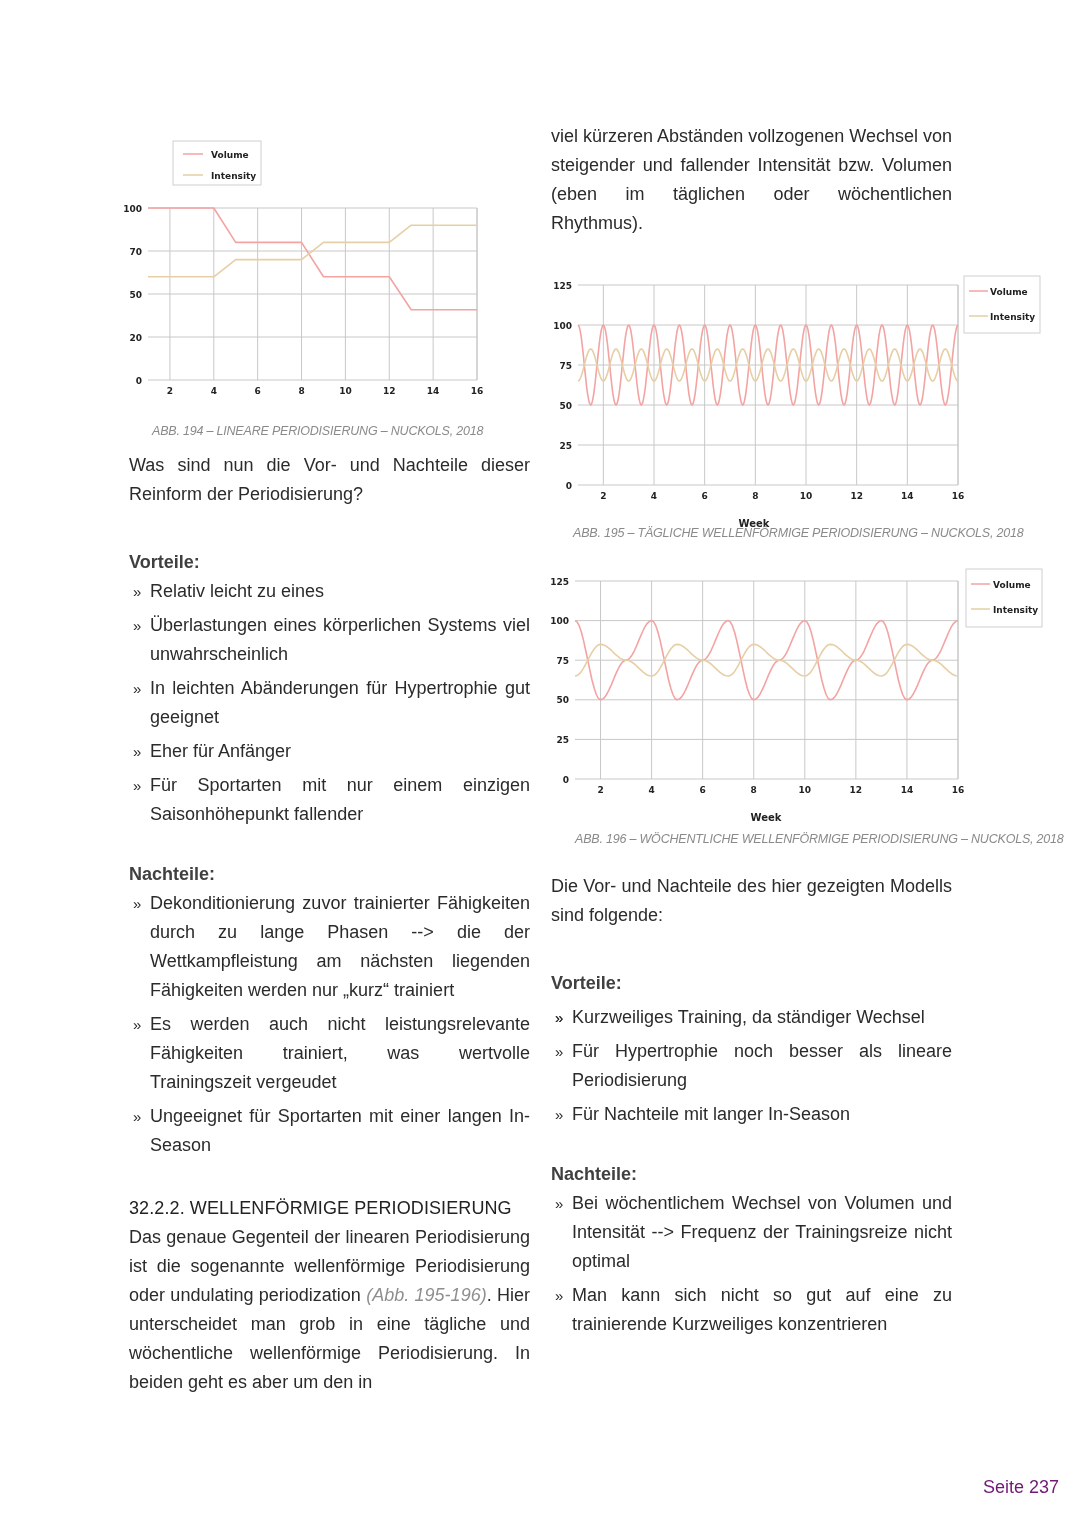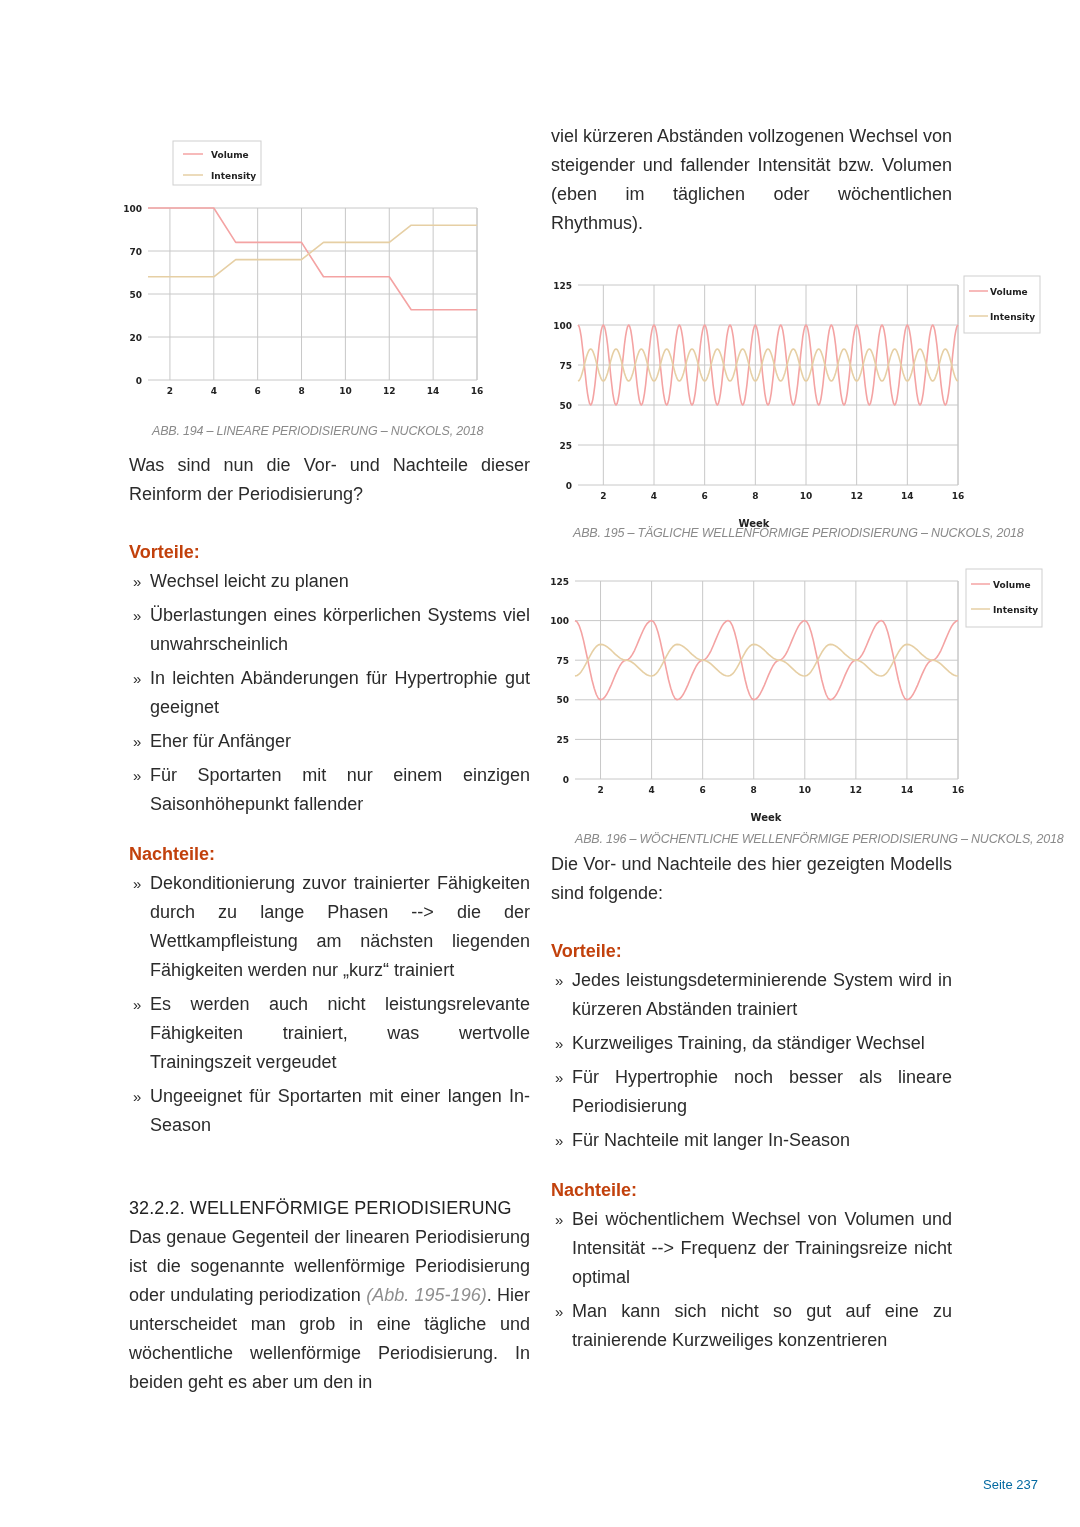--- a/index.html
+++ b/index.html
@@ -3,27 +3,27 @@
 <meta charset="utf-8">
 <style>
   * { box-sizing: border-box; margin: 0; padding: 0; }
   html, body { width: 1080px; height: 1527px; background: #ffffff; }
   body { position: relative; font-family: "Liberation Sans", "DejaVu Sans", sans-serif; color: #2a2a2a; overflow: hidden; }
   .col { position: absolute; width: 401px; }
   .col-left { left: 129px; }
   .col-right { left: 551px; }
   .body-text { font-size: 18px; line-height: 29px; text-align: justify; color: #2b2b2b; }
   .caption { font-size: 12.5px; font-style: italic; color: #8a8a8a; letter-spacing: -0.2px; white-space: nowrap; }
-  .heading { font-size: 18px; font-weight: bold; color: #c2410c; line-height: 29px; }
+  .heading { font-size: 18px; font-weight: bold; color: #404040; line-height: 29px; margin-top: 10px; }
   .section-title { font-size: 18px; font-weight: normal; color: #222; line-height: 29px; letter-spacing: 0.1px; }
   ul.bullets { list-style: none; }
   ul.bullets li { position: relative; padding-left: 21px; font-size: 18px; line-height: 29px; text-align: justify; margin-bottom: 5px; color: #2b2b2b; }
   ul.bullets li .mark { position: absolute; left: 4px; top: 0; font-size: 15px; }
   .ref { font-style: italic; color: #8f8f8f; }
-  .page-num { position: absolute; left: 983px; top: 1477px; font-size: 13px; color: #0369a1; }
+  .page-num { position: absolute; left: 983px; top: 1477px; font-size: 18px; color: #701a75; }
   svg text { font-family: "DejaVu Sans", sans-serif; }
   .chart { position: absolute; }
 </style>
 </head>
 <body>
 
 <svg class="chart" id="chart194" style="left:120px; top:135px;" width="380" height="270">
     <line x1="28" x2="357" y1="245" y2="245" stroke="#c8c8c8" stroke-width="1"></line>
     <text x="22" y="248.5" text-anchor="end" font-size="9" font-weight="bold" fill="#222">0</text>
     <line x1="28" x2="357" y1="202" y2="202" stroke="#c8c8c8" stroke-width="1"></line>
@@ -59,21 +59,21 @@
     <line x1="63" x2="83" y1="40" y2="40" stroke="#e6cfa4" stroke-width="1.5"></line>
     <text x="91" y="43.5" font-size="9" font-weight="bold" fill="#222">Intensity</text>
   </svg>
 <div class="caption" style="position:absolute; left:128px; top:424px;margin-left:24px;">ABB. 194 – LINEARE PERIODISIERUNG – NUCKOLS, 2018</div>
 
 <div class="col col-left" style="top:451px;">
   <p class="body-text">Was sind nun die Vor- und Nachteile dieser Reinform der Periodisierung?</p>
   <div style="height:29px"></div>
   <div class="heading">Vorteile:</div>
   <ul class="bullets" id="adv-left">
-      <li><span class="mark">»</span><span>Wechsel leicht zu planen</span></li>
+      <li><span class="mark">»</span><span>Relativ leicht zu eines</span></li>
       <li><span class="mark">»</span><span>Überlastungen eines körperlichen Systems viel unwahrscheinlich</span></li>
       <li><span class="mark">»</span><span>In leichten Abänderungen für Hypertrophie gut geeignet</span></li>
       <li><span class="mark">»</span><span>Eher für Anfänger</span></li>
       <li><span class="mark">»</span><span>Für Sportarten mit nur einem einzigen Saisonhöhepunkt fallender</span></li>
     </ul>
   <div style="height:16px"></div>
   <div class="heading">Nachteile:</div>
   <ul class="bullets" id="dis-left">
       <li><span class="mark">»</span><span>Dekonditionierung zuvor trainierter Fähigkeiten durch zu lange Phasen --&gt; die der Wettkampfleistung am nächsten liegenden Fähigkeiten werden nur „kurz“ trainiert</span></li>
       <li><span class="mark">»</span><span>Es werden auch nicht leistungsrelevante Fähigkeiten trainiert, was wertvolle Trainingszeit vergeudet</span></li>
@@ -165,26 +165,26 @@
     <path d="M30.0,54.6L32.1,55.9L34.3,59.9L36.4,66.2L38.5,74.4L40.6,84.0L42.8,94.2L44.9,104.4L47.0,114.0L49.2,122.2L51.3,128.5L53.4,132.5L55.5,133.8L55.5,133.8L57.7,133.1L59.8,131.1L61.9,128.0L64.0,123.9L66.2,119.1L68.3,114.0L70.4,108.9L72.6,104.1L74.7,100.0L76.8,96.9L78.9,94.9L81.1,94.2L81.1,94.2L83.2,93.5L85.3,91.5L87.4,88.4L89.6,84.3L91.7,79.5L93.8,74.4L96.0,69.3L98.1,64.5L100.2,60.4L102.3,57.3L104.5,55.3L106.6,54.6L106.6,54.6L108.7,55.9L110.9,59.9L113.0,66.2L115.1,74.4L117.2,84.0L119.4,94.2L121.5,104.4L123.6,114.0L125.8,122.2L127.9,128.5L130.0,132.5L132.1,133.8L132.1,133.8L134.3,133.1L136.4,131.1L138.5,128.0L140.6,123.9L142.8,119.1L144.9,114.0L147.0,108.9L149.2,104.1L151.3,100.0L153.4,96.9L155.5,94.9L157.7,94.2L157.7,94.2L159.8,93.5L161.9,91.5L164.0,88.4L166.2,84.3L168.3,79.5L170.4,74.4L172.6,69.3L174.7,64.5L176.8,60.4L178.9,57.3L181.1,55.3L183.2,54.6L183.2,54.6L185.3,55.9L187.5,59.9L189.6,66.2L191.7,74.4L193.8,84.0L196.0,94.2L198.1,104.4L200.2,114.0L202.3,122.2L204.5,128.5L206.6,132.5L208.7,133.8L208.7,133.8L210.9,133.1L213.0,131.1L215.1,128.0L217.2,123.9L219.4,119.1L221.5,114.0L223.6,108.9L225.8,104.1L227.9,100.0L230.0,96.9L232.1,94.9L234.3,94.2L234.3,94.2L236.4,93.5L238.5,91.5L240.7,88.4L242.8,84.3L244.9,79.5L247.0,74.4L249.2,69.3L251.3,64.5L253.4,60.4L255.5,57.3L257.7,55.3L259.8,54.6L259.8,54.6L261.9,55.9L264.1,59.9L266.2,66.2L268.3,74.4L270.4,84.0L272.6,94.2L274.7,104.4L276.8,114.0L279.0,122.2L281.1,128.5L283.2,132.5L285.3,133.8L285.3,133.8L287.5,133.1L289.6,131.1L291.7,128.0L293.8,123.9L296.0,119.1L298.1,114.0L300.2,108.9L302.4,104.1L304.5,100.0L306.6,96.9L308.7,94.9L310.9,94.2L310.9,94.2L313.0,93.5L315.1,91.5L317.3,88.4L319.4,84.3L321.5,79.5L323.6,74.4L325.8,69.3L327.9,64.5L330.0,60.4L332.1,57.3L334.3,55.3L336.4,54.6L336.4,54.6L338.5,55.9L340.7,59.9L342.8,66.2L344.9,74.4L347.0,84.0L349.2,94.2L351.3,104.4L353.4,114.0L355.6,122.2L357.7,128.5L359.8,132.5L361.9,133.8L361.9,133.8L364.1,133.1L366.2,131.1L368.3,128.0L370.4,123.9L372.6,119.1L374.7,114.0L376.8,108.9L379.0,104.1L381.1,100.0L383.2,96.9L385.3,94.9L387.5,94.2L387.5,94.2L389.6,93.5L391.7,91.5L393.8,88.4L396.0,84.3L398.1,79.5L400.2,74.4L402.4,69.3L404.5,64.5L406.6,60.4L408.7,57.3L410.9,55.3L413.0,54.6" fill="none" stroke="#f4a3a3" stroke-width="1.6" stroke-linejoin="round"></path>
     <path d="M30.0,110.0L32.1,109.5L34.3,107.9L36.4,105.4L38.5,102.1L40.6,98.3L42.8,94.2L44.9,90.1L47.0,86.3L49.2,83.0L51.3,80.5L53.4,78.9L55.5,78.4L55.5,78.4L57.7,78.6L59.8,79.4L61.9,80.7L64.0,82.3L66.2,84.2L68.3,86.3L70.4,88.3L72.6,90.2L74.7,91.9L76.8,93.1L78.9,93.9L81.1,94.2L81.1,94.2L83.2,94.5L85.3,95.3L87.4,96.5L89.6,98.2L91.7,100.1L93.8,102.1L96.0,104.2L98.1,106.1L100.2,107.7L102.3,109.0L104.5,109.8L106.6,110.0L106.6,110.0L108.7,109.5L110.9,107.9L113.0,105.4L115.1,102.1L117.2,98.3L119.4,94.2L121.5,90.1L123.6,86.3L125.8,83.0L127.9,80.5L130.0,78.9L132.1,78.4L132.1,78.4L134.3,78.6L136.4,79.4L138.5,80.7L140.6,82.3L142.8,84.2L144.9,86.3L147.0,88.3L149.2,90.2L151.3,91.9L153.4,93.1L155.5,93.9L157.7,94.2L157.7,94.2L159.8,94.5L161.9,95.3L164.0,96.5L166.2,98.2L168.3,100.1L170.4,102.1L172.6,104.2L174.7,106.1L176.8,107.7L178.9,109.0L181.1,109.8L183.2,110.0L183.2,110.0L185.3,109.5L187.5,107.9L189.6,105.4L191.7,102.1L193.8,98.3L196.0,94.2L198.1,90.1L200.2,86.3L202.3,83.0L204.5,80.5L206.6,78.9L208.7,78.4L208.7,78.4L210.9,78.6L213.0,79.4L215.1,80.7L217.2,82.3L219.4,84.2L221.5,86.3L223.6,88.3L225.8,90.2L227.9,91.9L230.0,93.1L232.1,93.9L234.3,94.2L234.3,94.2L236.4,94.5L238.5,95.3L240.7,96.5L242.8,98.2L244.9,100.1L247.0,102.1L249.2,104.2L251.3,106.1L253.4,107.7L255.5,109.0L257.7,109.8L259.8,110.0L259.8,110.0L261.9,109.5L264.1,107.9L266.2,105.4L268.3,102.1L270.4,98.3L272.6,94.2L274.7,90.1L276.8,86.3L279.0,83.0L281.1,80.5L283.2,78.9L285.3,78.4L285.3,78.4L287.5,78.6L289.6,79.4L291.7,80.7L293.8,82.3L296.0,84.2L298.1,86.3L300.2,88.3L302.4,90.2L304.5,91.9L306.6,93.1L308.7,93.9L310.9,94.2L310.9,94.2L313.0,94.5L315.1,95.3L317.3,96.5L319.4,98.2L321.5,100.1L323.6,102.1L325.8,104.2L327.9,106.1L330.0,107.7L332.1,109.0L334.3,109.8L336.4,110.0L336.4,110.0L338.5,109.5L340.7,107.9L342.8,105.4L344.9,102.1L347.0,98.3L349.2,94.2L351.3,90.1L353.4,86.3L355.6,83.0L357.7,80.5L359.8,78.9L361.9,78.4L361.9,78.4L364.1,78.6L366.2,79.4L368.3,80.7L370.4,82.3L372.6,84.2L374.7,86.3L376.8,88.3L379.0,90.2L381.1,91.9L383.2,93.1L385.3,93.9L387.5,94.2L387.5,94.2L389.6,94.5L391.7,95.3L393.8,96.5L396.0,98.2L398.1,100.1L400.2,102.1L402.4,104.2L404.5,106.1L406.6,107.7L408.7,109.0L410.9,109.8L413.0,110.0" fill="none" stroke="#e6cfa4" stroke-width="1.6" stroke-linejoin="round"></path>
     <rect x="421" y="3" width="76" height="58" fill="#fff" stroke="#cfcfcf" stroke-width="1"></rect>
     <line x1="426" x2="445" y1="18" y2="18" stroke="#f4a3a3" stroke-width="1.5"></line>
     <text x="448" y="21.5" font-size="9" font-weight="bold" fill="#222">Volume</text>
     <line x1="426" x2="445" y1="43" y2="43" stroke="#e6cfa4" stroke-width="1.5"></line>
     <text x="448" y="46.5" font-size="9" font-weight="bold" fill="#222">Intensity</text>
   </svg>
 <div class="caption" style="position:absolute; left:575px; top:832px;">ABB. 196 – WÖCHENTLICHE WELLENFÖRMIGE PERIODISIERUNG – NUCKOLS, 2018</div>
 
-<div class="col col-right" style="top:850px;">
+<div class="col col-right" style="top:872px;">
   <p class="body-text">Die Vor- und Nachteile des hier gezeigten Modells sind folgende:</p>
   <div style="height:29px"></div>
   <div class="heading">Vorteile:</div>
   <ul class="bullets" id="adv-right">
-      <li><span class="mark">»</span><span>Jedes leistungsdeterminierende System wird in kürzeren Abständen trainiert</span></li>
+      <li><span class="mark">»</span></li>
       <li><span class="mark">»</span><span>Kurzweiliges Training, da ständiger Wechsel</span></li>
       <li><span class="mark">»</span><span>Für Hypertrophie noch besser als lineare Periodisierung</span></li>
       <li><span class="mark">»</span><span>Für Nachteile mit langer In-Season</span></li>
     </ul>
   <div style="height:16px"></div>
   <div class="heading">Nachteile:</div>
   <ul class="bullets" id="dis-right">
       <li><span class="mark">»</span><span>Bei wöchentlichem Wechsel von Volumen und Intensität --&gt; Frequenz der Trainingsreize nicht optimal</span></li>
       <li><span class="mark">»</span><span>Man kann sich nicht so gut auf eine zu trainierende Kurzweiliges konzentrieren</span></li>
     </ul>

